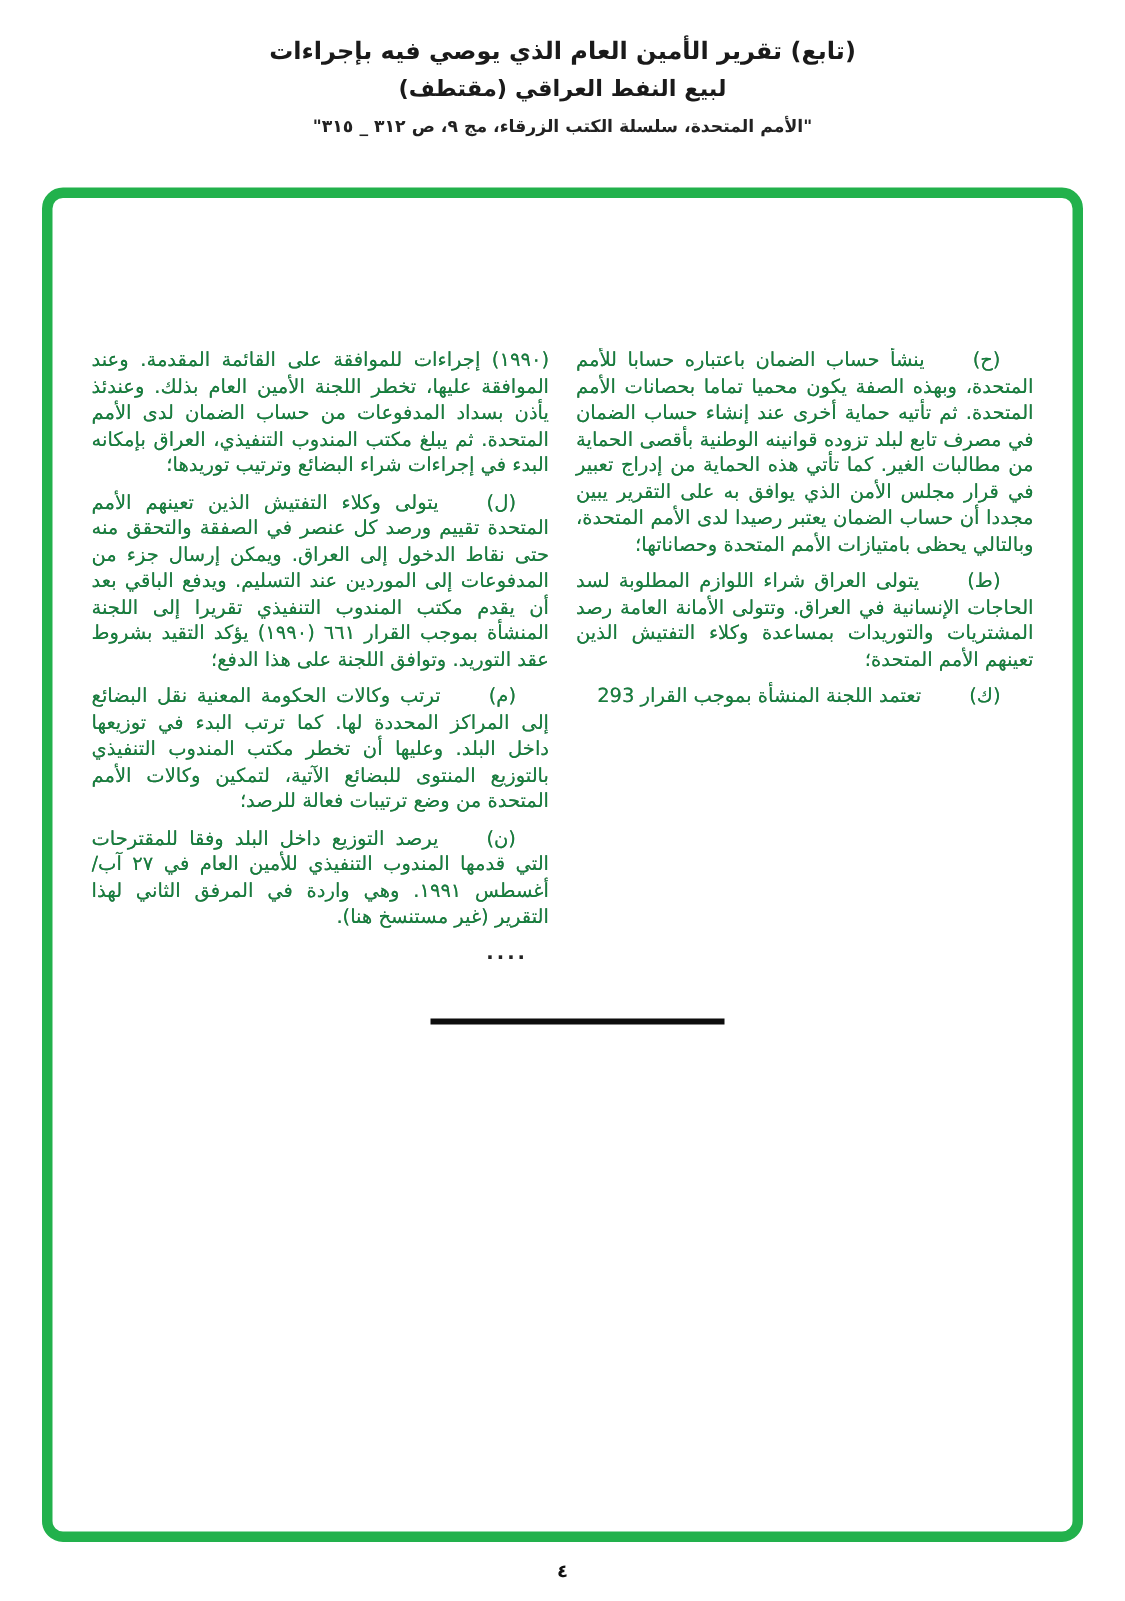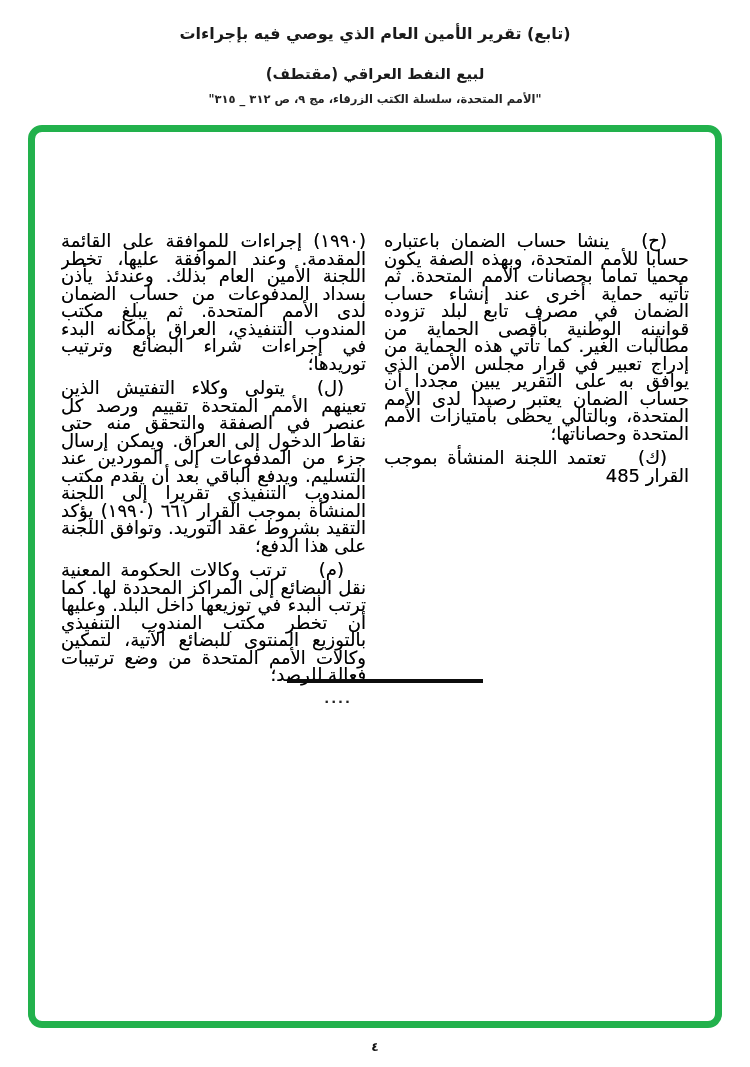--- a/index.html
+++ b/index.html
@@ -12,21 +12,21 @@
     position: relative;
   }
   .page { position: relative; width: 750px; height: 823px; }
 
   
   .doc-header {
     position: absolute; top: 24px; left: 0; right: 0;
     text-align: center; direction: rtl;
   }
   .title-1 { font-size: 16px; font-weight: 700; letter-spacing: 0.2px; }
-  .title-2 { font-size: 15px; font-weight: 700; margin-top: 22px; }
+  .title-2 { font-size: 15px; font-weight: 700; margin-top: 7px; }
   .source-line { font-size: 11.5px; font-weight: 700; margin-top: 9px; color: #222; }
 
   
   .green-frame {
     position: absolute;
     left: 28px; top: 125px;
     width: 694px; height: 903px;
     box-sizing: border-box;
     border: 7px solid #22b14c;
     border-radius: 14px;
@@ -39,25 +39,25 @@
     left: 26px; right: 26px; top: 100px;
     height: 475px;
     overflow: hidden;
     direction: rtl;
     display: flex;
     gap: 18px;
   }
   .col { flex: 1 1 0; }
   .para {
     margin: 0 0 7px 0;
-    font-size: 18px;
+    font-size: 13px;
     line-height: 17.5px;
     text-align: justify;
     text-justify: inter-word;
-    color: #000000;
+    color: #15803d;
     text-shadow: 0 0 0.4px rgba(0,0,0,0.55);
   }
   .para.labeled { text-indent: 22px; }
   .para .label { display: inline-block; margin-left: 32px; text-indent: 0; }
   .dots {
     font-size: 13px; font-weight: 700;
     text-align: right; padding-right: 14px;
     letter-spacing: 2px; margin-top: 4px;
     color: #222;
   }
@@ -88,32 +88,34 @@
     <div class="source-line">"الأمم المتحدة، سلسلة الكتب الزرقاء، مج ٩، ص ٣١٢ _ ٣١٥"</div>
   </div>
 
   <div class="green-frame">
     <div class="columns">
 
       <section class="col">
 
         <p class="para labeled"><span class="label">(ح)</span><span>ينشأ حساب الضمان باعتباره حسابا للأمم المتحدة، وبهذه الصفة يكون محميا تماما بحصانات الأمم المتحدة. ثم تأتيه حماية أخرى عند إنشاء حساب الضمان في مصرف تابع لبلد تزوده قوانينه الوطنية بأقصى الحماية من مطالبات الغير. كما تأتي هذه الحماية من إدراج تعبير في قرار مجلس الأمن الذي يوافق به على التقرير يبين مجددا أن حساب الضمان يعتبر رصيدا لدى الأمم المتحدة، وبالتالي يحظى بامتيازات الأمم المتحدة وحصاناتها؛</span></p>
 
+        <p class="para labeled"><span class="label">(ط)</span><span>يتولى العراق شراء اللوازم المطلوبة لسد الحاجات الإنسانية في العراق. وتتولى الأمانة العامة رصد المشتريات والتوريدات بمساعدة وكلاء التفتيش الذين تعينهم الأمم المتحدة؛</span></p>
 
 
-        <p class="para labeled"><span class="label">(ك)</span><span>تعتمد اللجنة المنشأة بموجب القرار 485</span></p>
+        <p class="para labeled"><span class="label">(ك)</span><span>تعتمد اللجنة المنشأة بموجب القرار 293</span></p>
       </section>
 
       <section class="col">
         <p class="para">(١٩٩٠) إجراءات للموافقة على القائمة المقدمة. وعند الموافقة عليها، تخطر اللجنة الأمين العام بذلك. وعندئذ يأذن بسداد المدفوعات من حساب الضمان لدى الأمم المتحدة. ثم يبلغ مكتب المندوب التنفيذي، العراق بإمكانه البدء في إجراءات شراء البضائع وترتيب توريدها؛</p>
 
         <p class="para labeled"><span class="label">(ل)</span><span>يتولى وكلاء التفتيش الذين تعينهم الأمم المتحدة تقييم ورصد كل عنصر في الصفقة والتحقق منه حتى نقاط الدخول إلى العراق. ويمكن إرسال جزء من المدفوعات إلى الموردين عند التسليم. ويدفع الباقي بعد أن يقدم مكتب المندوب التنفيذي تقريرا إلى اللجنة المنشأة بموجب القرار ٦٦١ (١٩٩٠) يؤكد التقيد بشروط عقد التوريد. وتوافق اللجنة على هذا الدفع؛</span></p>
 
         <p class="para labeled"><span class="label">(م)</span><span>ترتب وكالات الحكومة المعنية نقل البضائع إلى المراكز المحددة لها. كما ترتب البدء في توزيعها داخل البلد. وعليها أن تخطر مكتب المندوب التنفيذي بالتوزيع المنتوى للبضائع الآتية، لتمكين وكالات الأمم المتحدة من وضع ترتيبات فعالة للرصد؛</span></p>
 
+        <p class="para labeled"><span class="label">(ن)</span><span>يرصد التوزيع داخل البلد وفقا للمقترحات التي قدمها المندوب التنفيذي للأمين العام في ٢٧ آب/ أغسطس ١٩٩١. وهي واردة في المرفق الثاني لهذا التقرير (غير مستنسخ هنا).</span></p>
 
         <div class="dots">....</div>
       </section>
 
     </div>
   </div>
 
   <div class="separator-rule"></div>
 
   <div class="page-number">٤</div>

